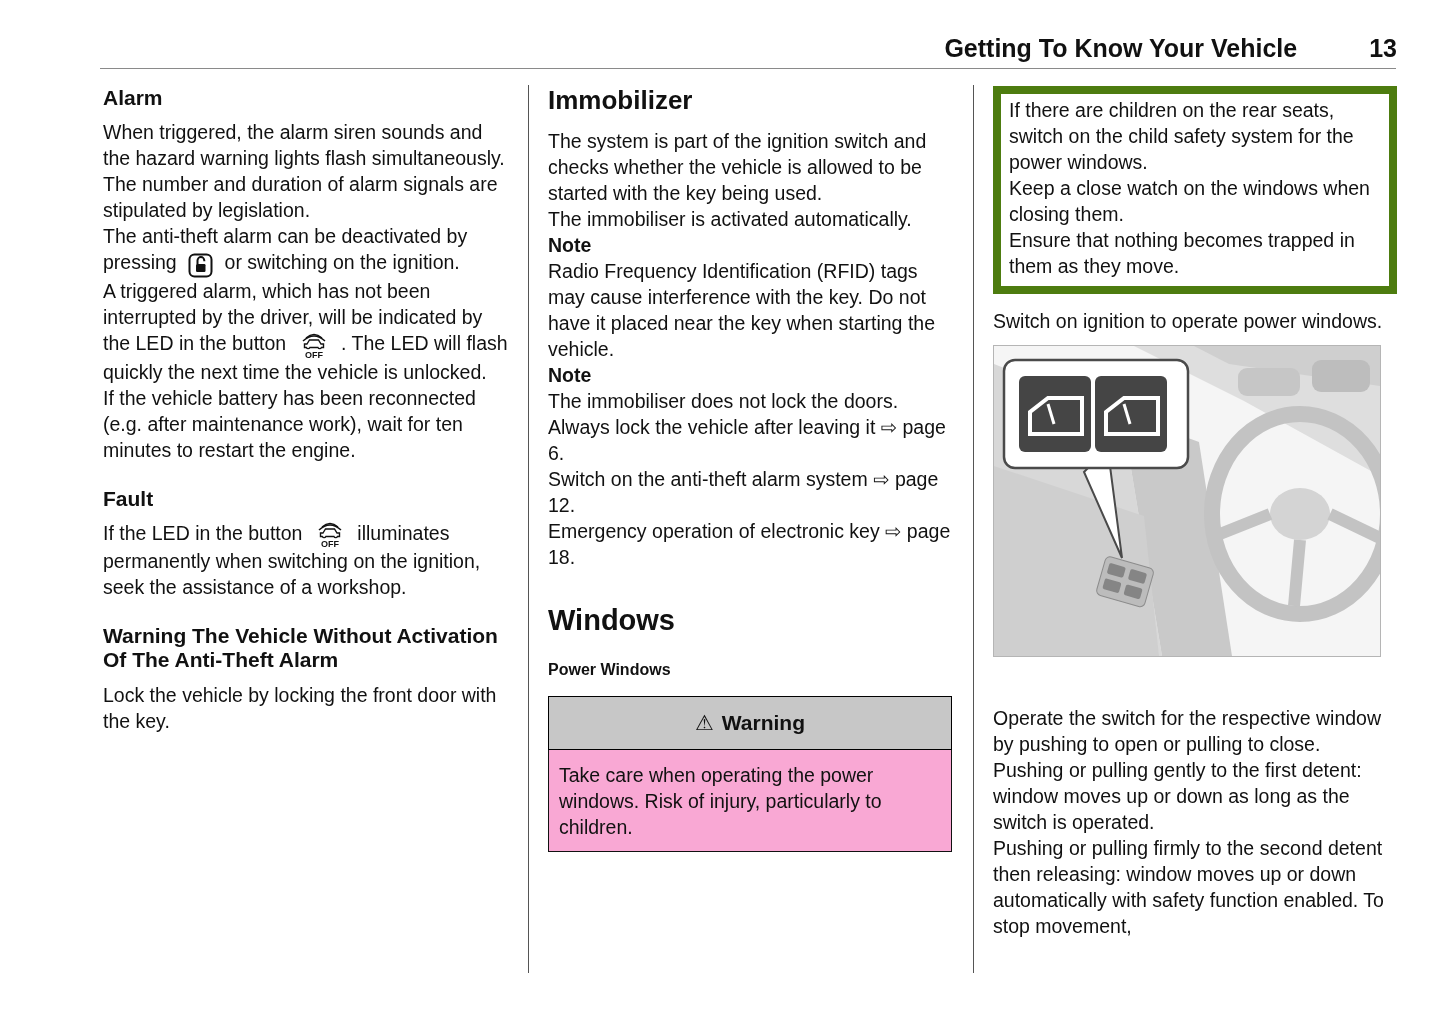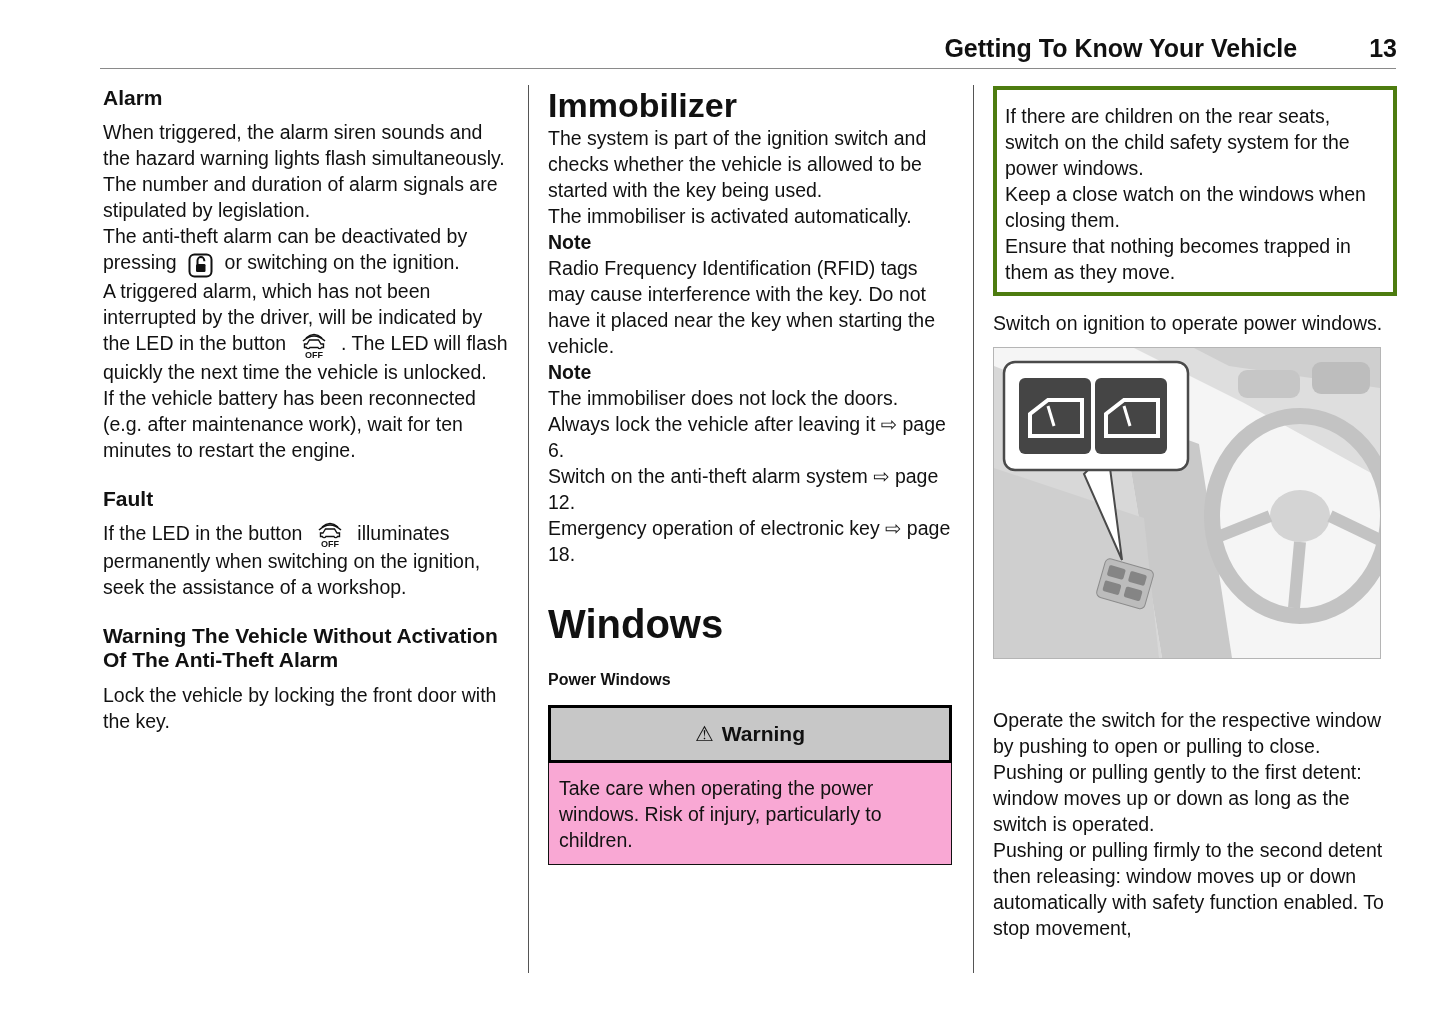--- a/index.html
+++ b/index.html
@@ -47,51 +47,51 @@
     font-size:19.5px;
     line-height:26px;
   }
   .col1 { left:103px; width:408px; }
   .col2 { left:548px; width:410px; }
   .col3 { left:993px; width:404px; }
   p { margin:0; }
   h1,h2,h3 { margin:0; line-height:1.15; }
   h3.sub-heading { font-size:21px; margin:0 0 9px 0; }
   h3.sub-heading.spaced { margin-top:24px; }
-  h2.section-heading { font-size:34px; margin:0 0 0 0; }
-  h1.chapter-heading { font-size:40px; margin:34px 0 0 0; }
+  h2.section-heading { font-size:26px; margin:0 0 12px 0; }
+  h1.chapter-heading { font-size:29px; margin:34px 0 0 0; }
   h2.power-windows { font-size:16px; margin:24px 0 0 0; }
   .note-label { font-weight:bold; }
   .inline-icon {
     display:inline-block;
     vertical-align:middle;
     margin:0 6px;
   }
   .inline-icon svg { display:block; }
   
   .warning-box { margin-top:16px; width:404px; }
   .warning-header {
-    border:3px solid #000000;
+    border:1px solid #000000;
     background:#c7c7c7;
     text-align:center;
     font-weight:bold;
     font-size:21px;
     padding:13px 0;
   }
   .warning-body {
     border:1px solid #111;
     border-top:none;
     background:#f9a8d4;
     padding:12px 10px 11px 10px;
   }
   .warning-icon { margin-right:8px; font-weight:normal; }
   
   .caution-box {
-    border:4px solid #4d7c0f;
-    padding:13px 10px 7px 8px;
+    border:8px solid #4d7c0f;
+    padding:3px 10px 7px 8px;
   }
   .rc-p1 { margin-top:14px; }
   .illustration-frame {
     margin-top:11px;
     width:388px; height:312px;
     border:1px solid #b5b5b5;
     background:#f5f5f5;
   }
   .illustration-frame svg { display:block; }
   .rc-p2 { margin-top:48px; }

